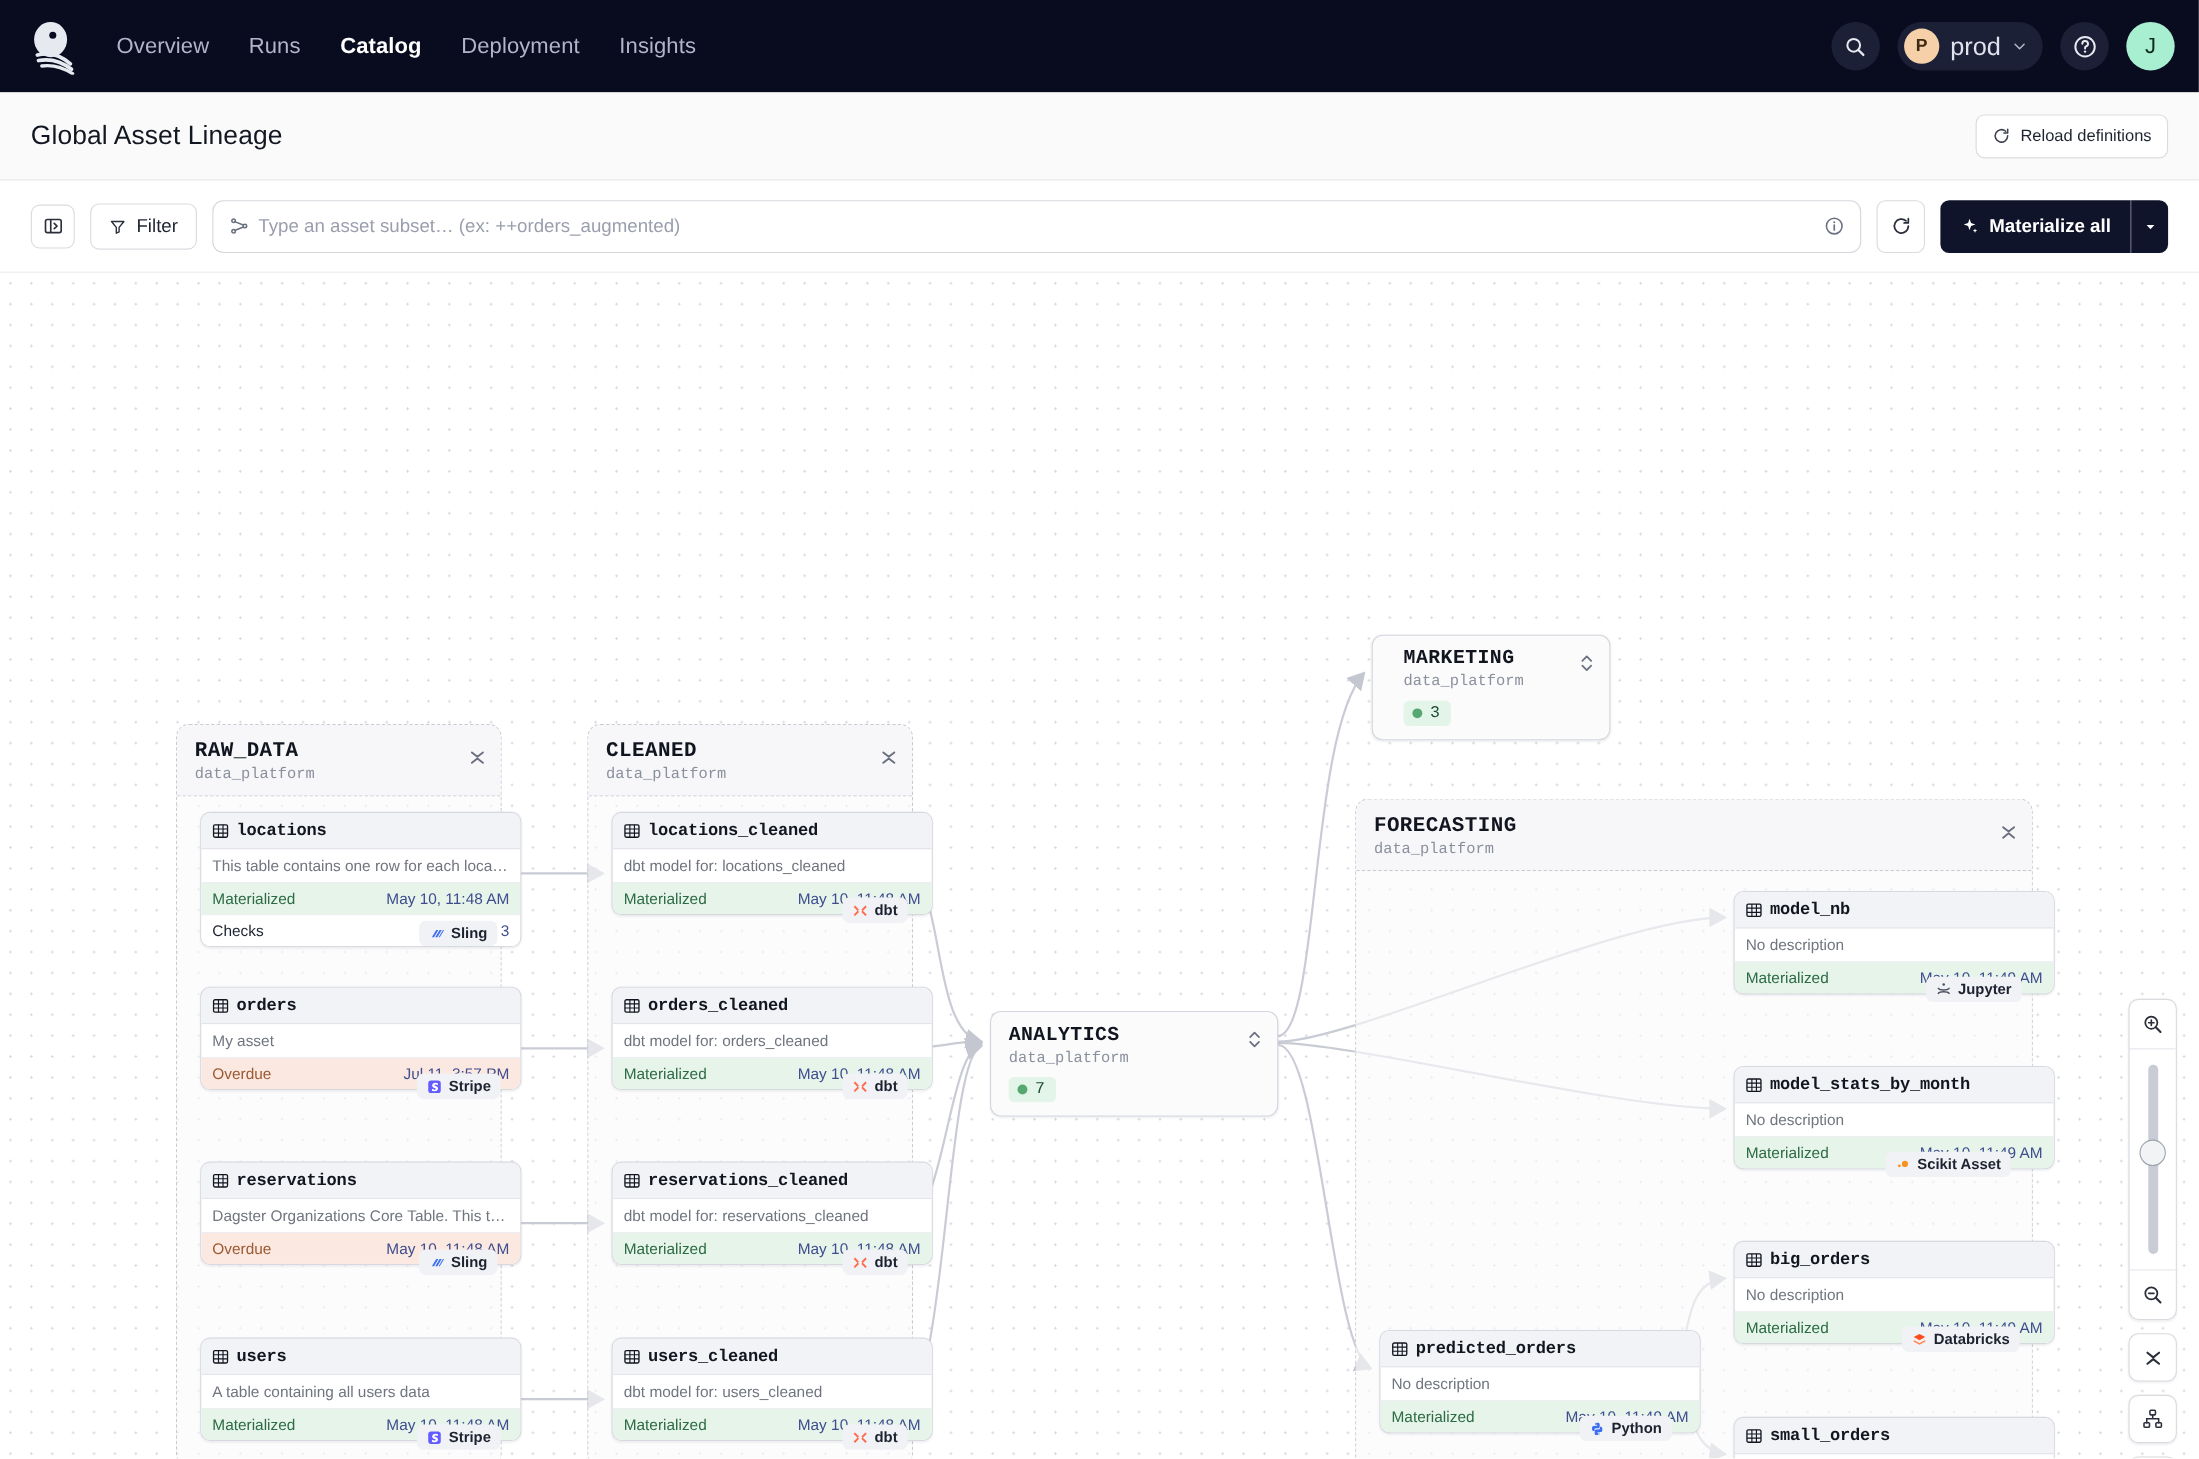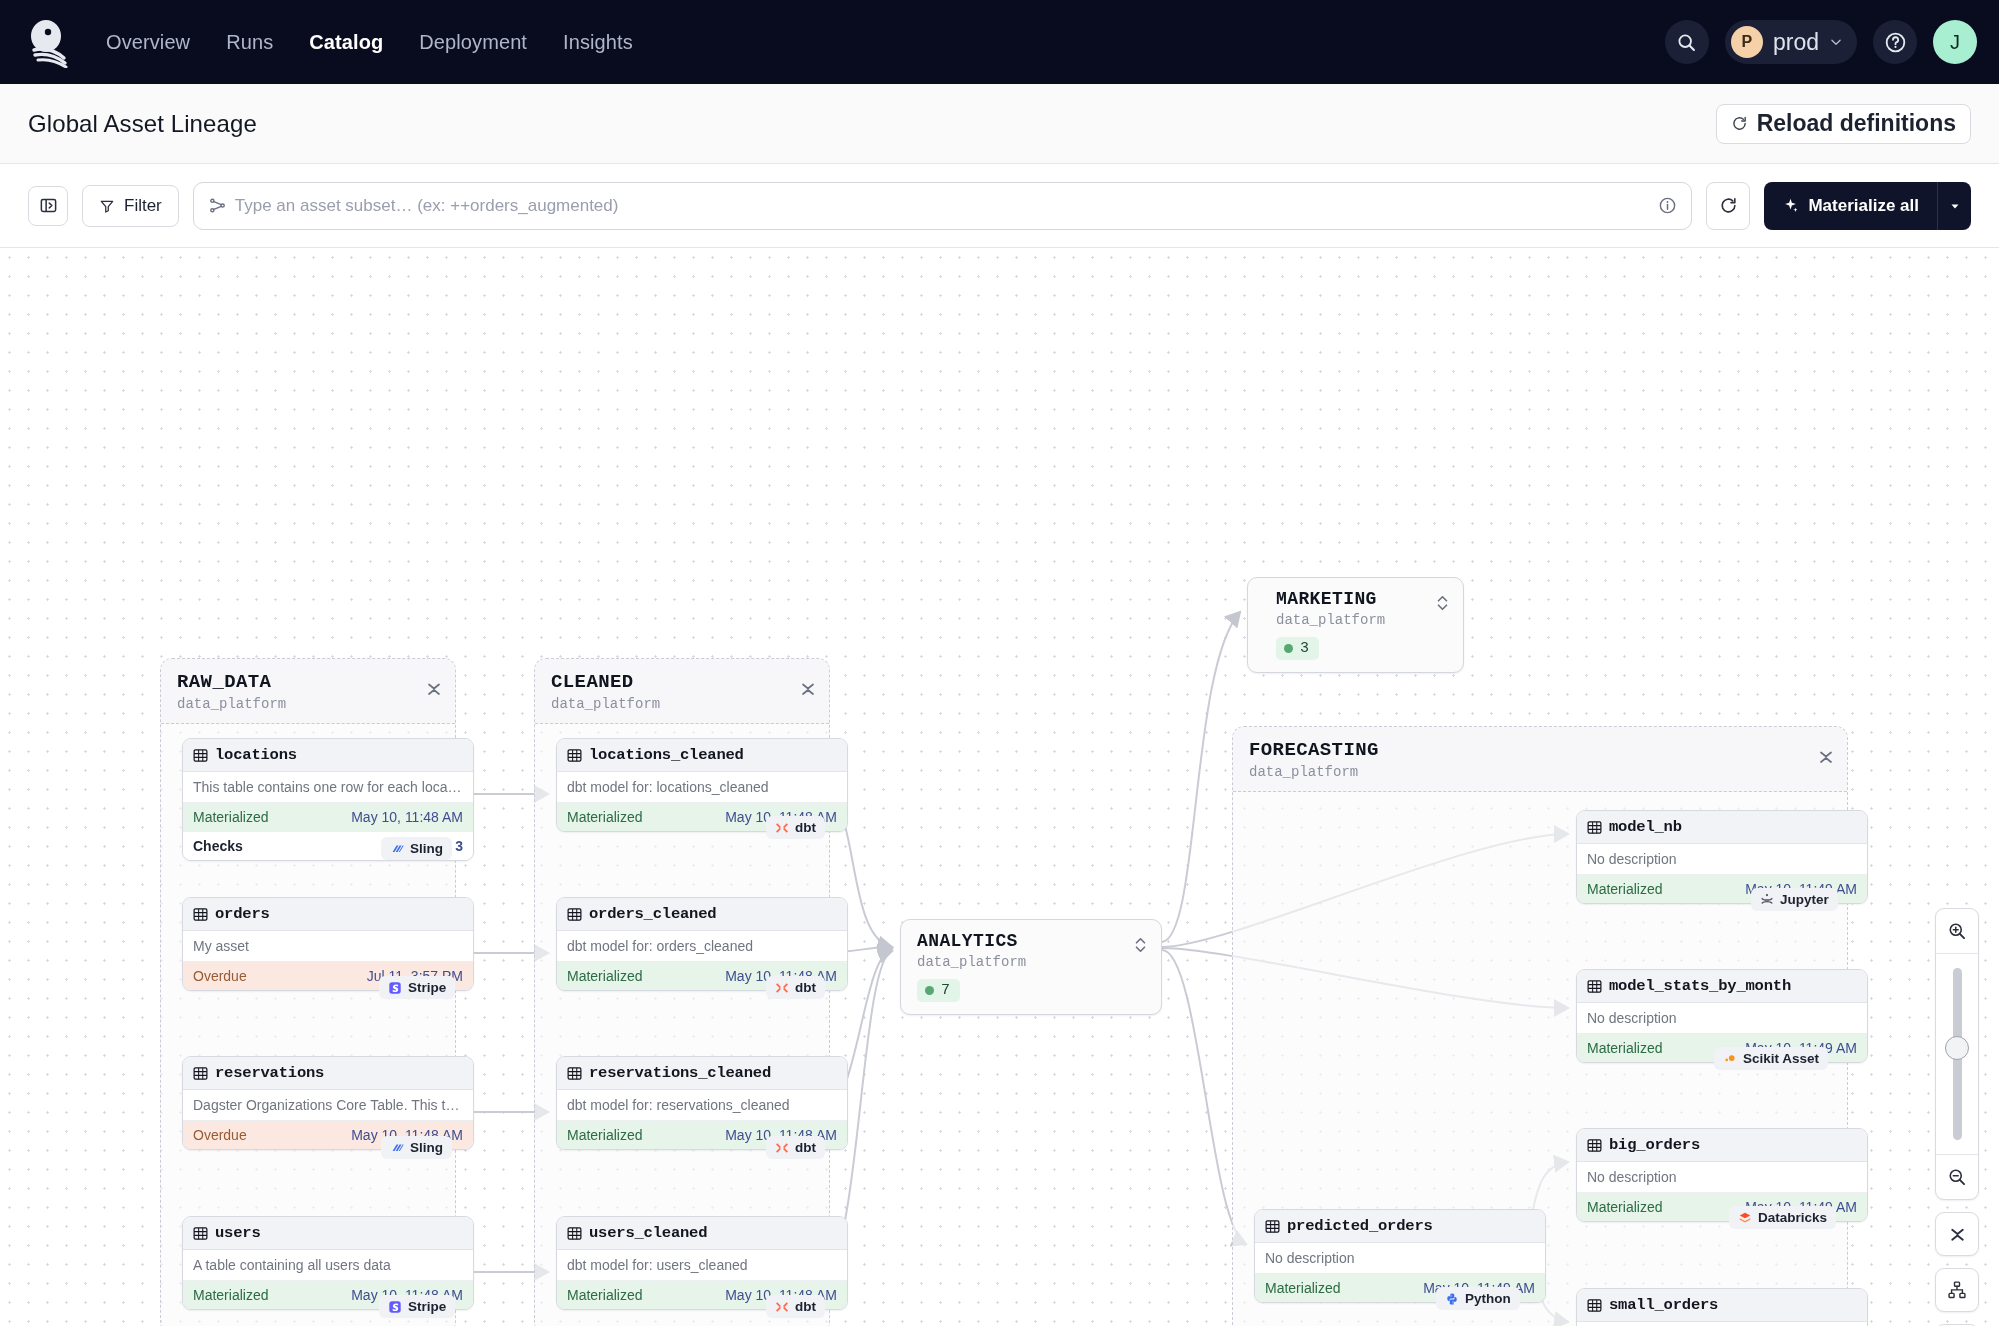--- a/index.html
+++ b/index.html
@@ -51,21 +51,21 @@
   
   .pagehead {
     height: 80px; background: #fafafa; border-bottom: 1px solid #e6e6e9;
     display: flex; align-items: center; padding: 0 28px; position: relative;
   }
   .page-title { font-size: 24px; color: #131722; font-weight: 400; letter-spacing: .1px; }
   .reload-btn {
     position: absolute; right: 28px; top: 50%; transform: translateY(-50%);
     height: 40px; border: 1px solid #d9dbe0; border-radius: 8px; background: #fff;
     display: flex; align-items: center; gap: 9px; padding: 0 14px;
-    font-size: 23px; color: #1d2230; cursor: pointer; font-weight: bold;
+    font-size: 15px; color: #1d2230; cursor: pointer;
   }
 
   
   .toolbar {
     height: 84px; background: #ffffff; border-bottom: 1px solid #e6e6e9;
     display: flex; align-items: center; padding: 0 28px; gap: 14px;
   }
   .icon-sq {
     width: 40px; height: 40px; border: 1px solid #d9dbe0; border-radius: 8px;
     background: #fff; display: flex; align-items: center; justify-content: center; cursor: pointer;
@@ -147,21 +147,21 @@
   .asset-row {
     display: flex; align-items: center; justify-content: space-between;
     padding: 6px 10px; font-size: 14px; border-top: 1px solid #edeef2;
   }
   .row-mat { background: #e6f4ea; }
   .row-mat .k { color: #2c6b44; }
   .row-mat .v { color: #3f4d8f; }
   .row-over { background: #fbe8e0; }
   .row-over .k { color: #9a5a33; }
   .row-over .v { color: #3f4d8f; }
-  .row-checks { background: #fff; font-weight: bold; }
+  .row-checks { background: #fff; }
   .row-checks .k { color: #1d2230; }
   .checks-v { display: flex; align-items: center; gap: 11px; font-size: 14px; color: #3f4d8f; }
   .chk { display: inline-flex; align-items: center; gap: 4px; }
 
   
   .kindtag {
     position: absolute; display: inline-flex; align-items: center; gap: 6px;
     background: #f1f2f5; border-radius: 6px; padding: 4px 9px;
     font-size: 13.5px; font-weight: bold; color: #1d2230; white-space: nowrap;
   }

